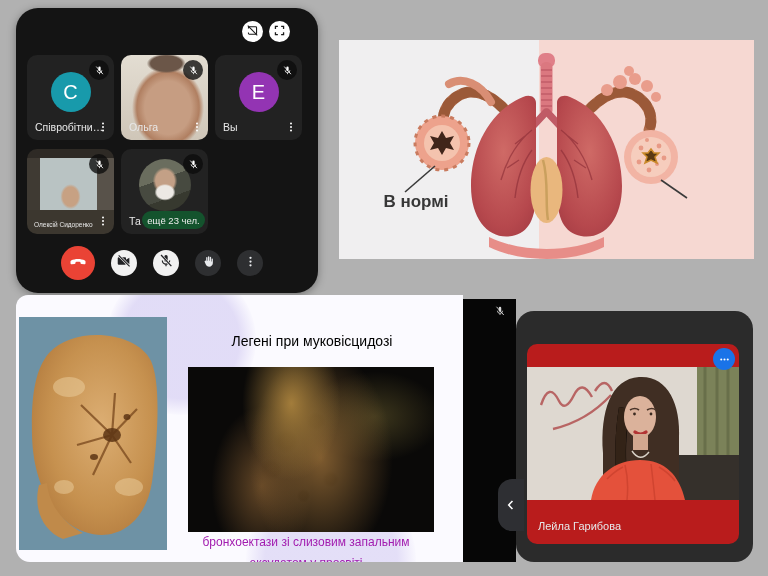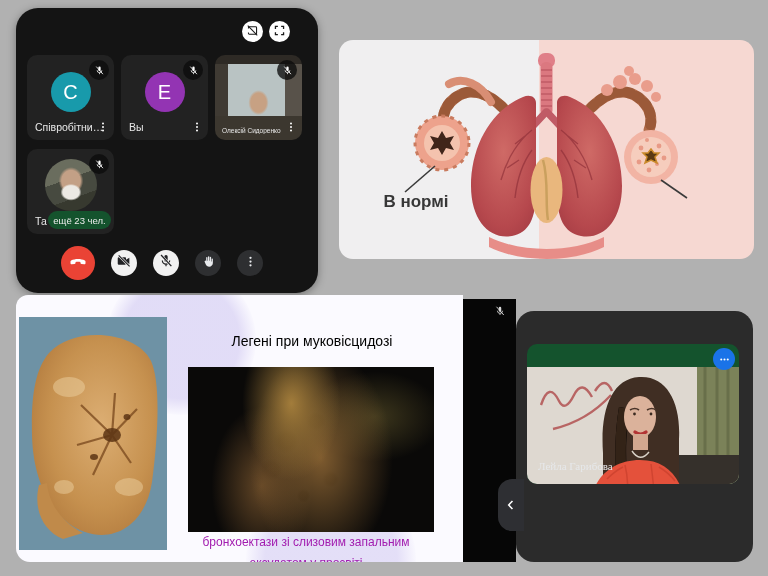--- a/index.html
+++ b/index.html
@@ -59,21 +59,21 @@
   .controls { position:absolute; left:45px; bottom:13px; display:flex; align-items:center; gap:16px; }
   .ctl { border-radius:50%; display:flex; align-items:center; justify-content:center; }
   .ctl-hangup { width:34px; height:34px; background:#ea4335; color:#fff; }
   .ctl-hangup svg { width:20px; height:20px; }
   .ctl-white { width:26px; height:26px; background:#f1f1f1; color:#202124; }
   .ctl-white svg { width:16px; height:16px; }
   .ctl-dark { width:26px; height:26px; background:#2e2f31; color:#e8eaed; }
   .ctl-dark svg { width:15px; height:15px; }
 
   
-  .illu-panel { position:absolute; left:339px; top:40px; width:415px; height:219px; overflow:hidden;border-radius:14px; }
+  .illu-panel { position:absolute; left:339px; top:40px; width:415px; height:219px; overflow:hidden; }
   .illu-left { position:absolute; left:0; top:0; width:200px; height:100%; background:#f0eff0; }
   .illu-right { position:absolute; left:200px; top:0; right:0; height:100%; background:#f6d8d2; }
   .illu-art { position:absolute; inset:0; }
   .illu-label { position:absolute; font-weight:bold; font-size:17px; color:#373737; text-align:center; }
   .label-normal { left:22px; top:152px; width:110px; }
   .label-disease { left:266px; top:152px; width:145px; }
 
   
   .bottom { position:absolute; left:16px; top:295px; width:737px; height:267px; }
   .slide { position:absolute; left:0; top:0; width:447px; height:267px; background:#fbfaff;
@@ -104,22 +104,22 @@
 
   .strip { position:absolute; left:447px; top:4px; width:53px; height:263px; background:#060606; }
   .strip-mic { position:absolute; left:31px; top:6px; width:12px; height:12px; color:#d8d8d8; }
 
   .video-panel { position:absolute; left:500px; top:16px; width:237px; height:251px;
     background:#2b2b2b; border-radius:18px; }
   .chevron-tab { position:absolute; left:-18px; top:168px; width:26px; height:52px;
     background:#2e2f33; border-radius:14px 0 0 14px; display:flex; align-items:center;
     justify-content:center; color:#fff; z-index:2; }
   .chevron-tab svg { width:14px; height:14px; }
-  .video-tile { position:absolute; left:11px; top:33px; width:212px; height:140px;
-    background:#14532d; border-radius:10px; overflow:hidden;font-family:Liberation Serif, serif; }
+  .video-tile { position:absolute; left:11px; top:33px; width:212px; height:200px;
+    background:#b91c1c; border-radius:10px; overflow:hidden; }
   .more-blue { position:absolute; right:4px; top:4px; width:22px; height:22px; border-radius:50%;
     background:#1a73e8; color:#fff; display:flex; align-items:center; justify-content:center; z-index:3; }
   .more-blue svg { width:13px; height:13px; }
   .video-media { position:absolute; left:0; top:23px; width:212px; height:133px; }
   .pinned-name { position:absolute; left:11px; bottom:12px; color:#e6e8ea; font-size:11px; z-index:3; }
 </style>
 </head>
 <body>
 
 <div class="stage">
@@ -157,20 +157,37 @@
         <div class="tile-menu">
           <svg viewBox="0 0 24 24" fill="currentColor">
               <circle cx="12" cy="6" r="1.7"></circle>
               <circle cx="12" cy="12" r="1.7"></circle>
               <circle cx="12" cy="18" r="1.7"></circle>
             </svg>
         </div>
       </div>
 
 
+      <div class="tile video-olga">
+        <div class="mic-badge">
+          <svg viewBox="0 0 24 24">
+              <rect x="9.5" y="3.5" width="5" height="10" rx="2.5" fill="currentColor"></rect>
+              <path d="M6.8 11.5a5.2 5.2 0 0 0 10.4 0M12 16.7V20" fill="none" stroke="currentColor" stroke-width="1.7"></path>
+              <path d="M5 3.5 19.5 20" stroke="currentColor" stroke-width="1.9"></path>
+            </svg>
+        </div>
+        <div class="tile-name">Ольга</div>
+        <div class="tile-menu">
+          <svg viewBox="0 0 24 24" fill="currentColor">
+              <circle cx="12" cy="6" r="1.7"></circle>
+              <circle cx="12" cy="12" r="1.7"></circle>
+              <circle cx="12" cy="18" r="1.7"></circle>
+            </svg>
+        </div>
+      </div>
 
       <div class="tile">
         <div class="mic-badge">
           <svg viewBox="0 0 24 24">
               <rect x="9.5" y="3.5" width="5" height="10" rx="2.5" fill="currentColor"></rect>
               <path d="M6.8 11.5a5.2 5.2 0 0 0 10.4 0M12 16.7V20" fill="none" stroke="currentColor" stroke-width="1.7"></path>
               <path d="M5 3.5 19.5 20" stroke="currentColor" stroke-width="1.9"></path>
             </svg>
         </div>
         <div class="avatar avatar-purple">E</div>

